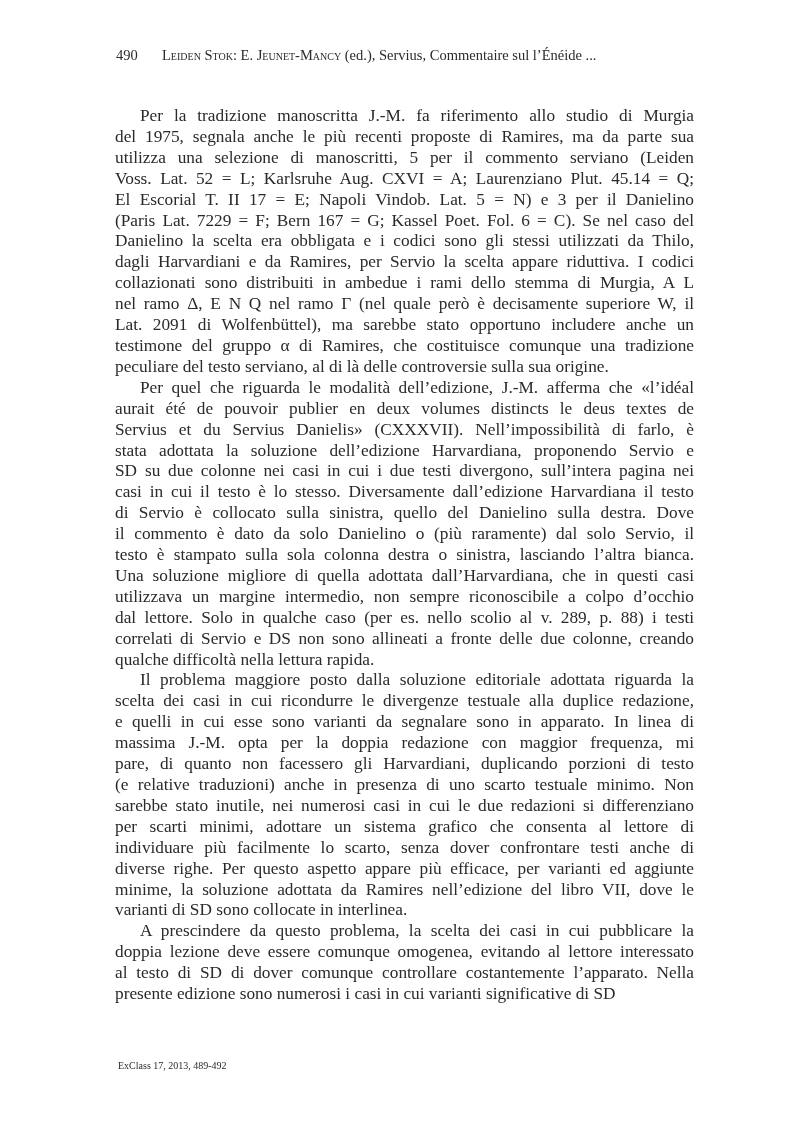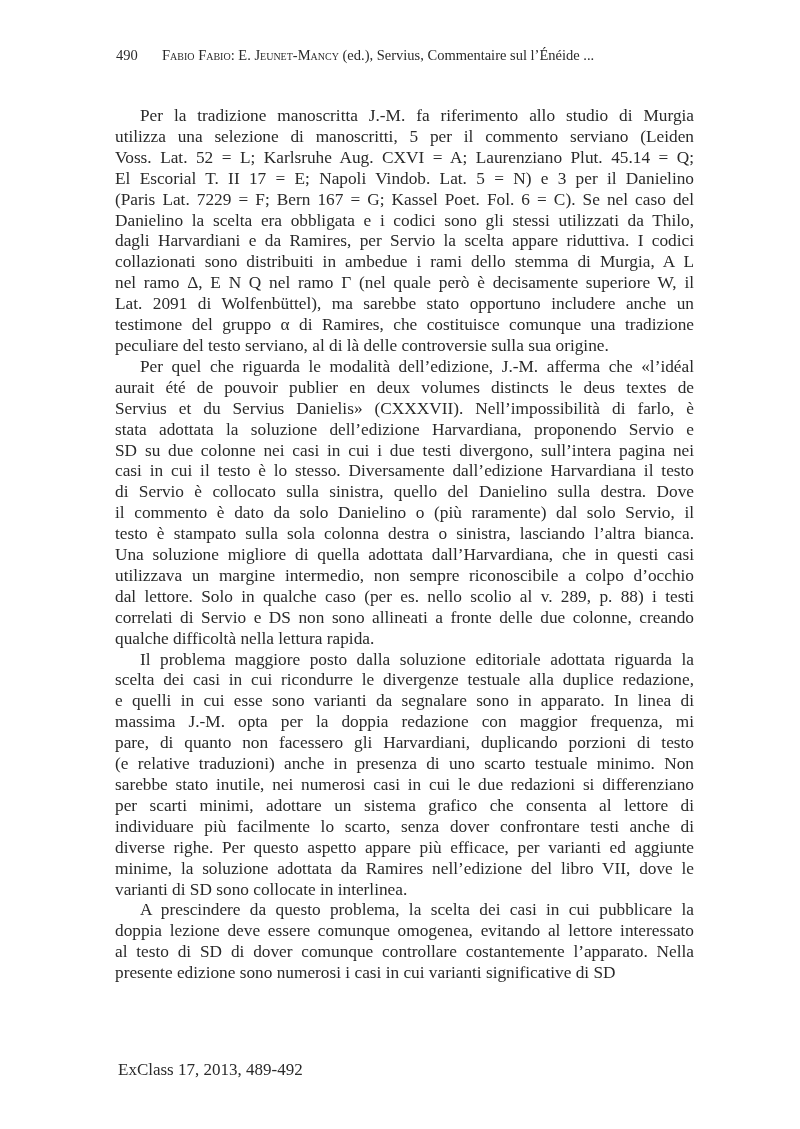--- a/index.html
+++ b/index.html
@@ -6,32 +6,33 @@
     body { width: 800px; height: 1129px; position: relative; overflow: hidden;
       font-family: "Liberation Serif", "DejaVu Serif", serif; color: #2a2a2a; }
     .header { position: absolute; top: 47px; left: 116px; width: 600px; font-size: 14.5px; white-space: nowrap; }
     .header .pagenum { display: inline-block; width: 46px; }
     .sc { font-variant: small-caps; }
     .it { }
     .body { position: absolute; top: 106px; left: 115px; width: 579px; font-size: 17.3px; line-height: 20.92px; }
     .line { display: block; white-space: nowrap; text-align: justify; text-align-last: justify; height: 20.92px; }
     .line.last { text-align-last: left; }
     .line.indent { padding-left: 25px; }
-    .footer { position: absolute; top: 1060px; left: 118px; font-size: 17px; white-space: nowrap; }
+    .footer { position: absolute; top: 1060px; left: 118px; font-size: 10px; white-space: nowrap; }
   </style>
 </head>
 <body>
 
 <div class="header">
-  <span class="pagenum">490</span><span class="sc">Fabio Fabio</span><span>: </span><span class="sc">E. Jeunet-Mancy</span><span> (ed.), Servius, </span><span class="it">Commentaire sul l’Énéide ...</span>
+  <span class="pagenum">490</span><span class="sc">Leiden Stok</span><span>: </span><span class="sc">E. Jeunet-Mancy</span><span> (ed.), Servius, </span><span class="it">Commentaire sul l’Énéide ...</span>
 </div>
 
 <div class="body" id="body">
     <div>
       <span class="line indent">Per la tradizione manoscritta J.-M. fa riferimento allo studio di Murgia</span>
+      <span class="line">del 1975, segnala anche le più recenti proposte di Ramires, ma da parte sua</span>
       <span class="line">utilizza una selezione di manoscritti, 5 per il commento serviano (Leiden</span>
       <span class="line">Voss. Lat. 52 = L; Karlsruhe Aug. CXVI = A; Laurenziano Plut. 45.14 = Q;</span>
       <span class="line">El Escorial T. II 17 = E; Napoli Vindob. Lat. 5 = N) e 3 per il Danielino</span>
       <span class="line">(Paris Lat. 7229 = F; Bern 167 = G; Kassel Poet. Fol. 6 = C). Se nel caso del</span>
       <span class="line">Danielino la scelta era obbligata e i codici sono gli stessi utilizzati da Thilo,</span>
       <span class="line">dagli Harvardiani e da Ramires, per Servio la scelta appare riduttiva. I codici</span>
       <span class="line">collazionati sono distribuiti in ambedue i rami dello stemma di Murgia, A L</span>
       <span class="line">nel ramo Δ, E N Q nel ramo Γ (nel quale però è decisamente superiore W, il</span>
       <span class="line">Lat. 2091 di Wolfenbüttel), ma sarebbe stato opportuno includere anche un</span>
       <span class="line">testimone del gruppo α di Ramires, che costituisce comunque una tradizione</span>

